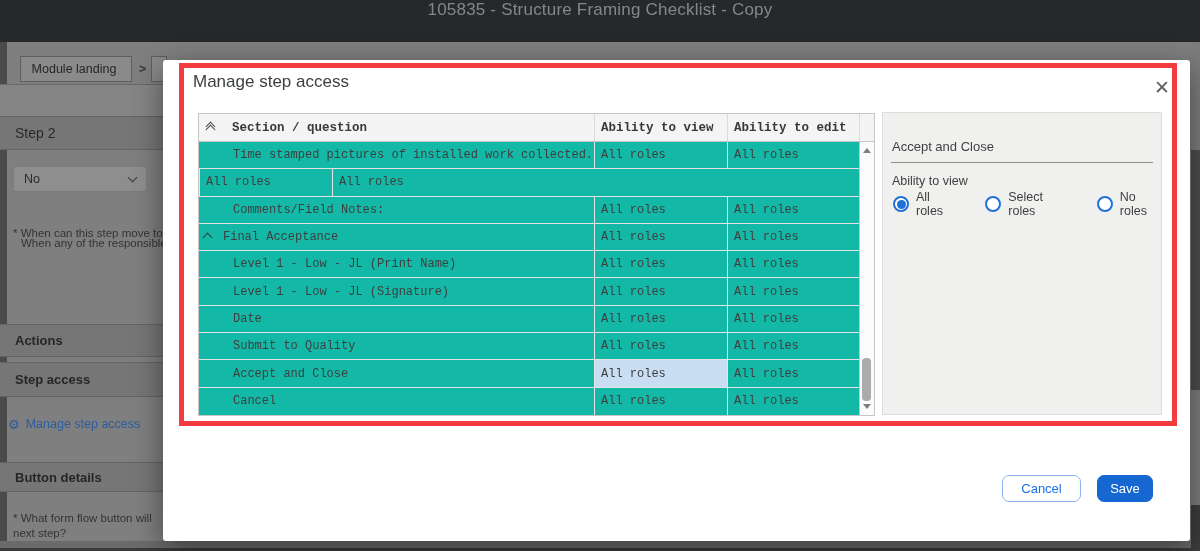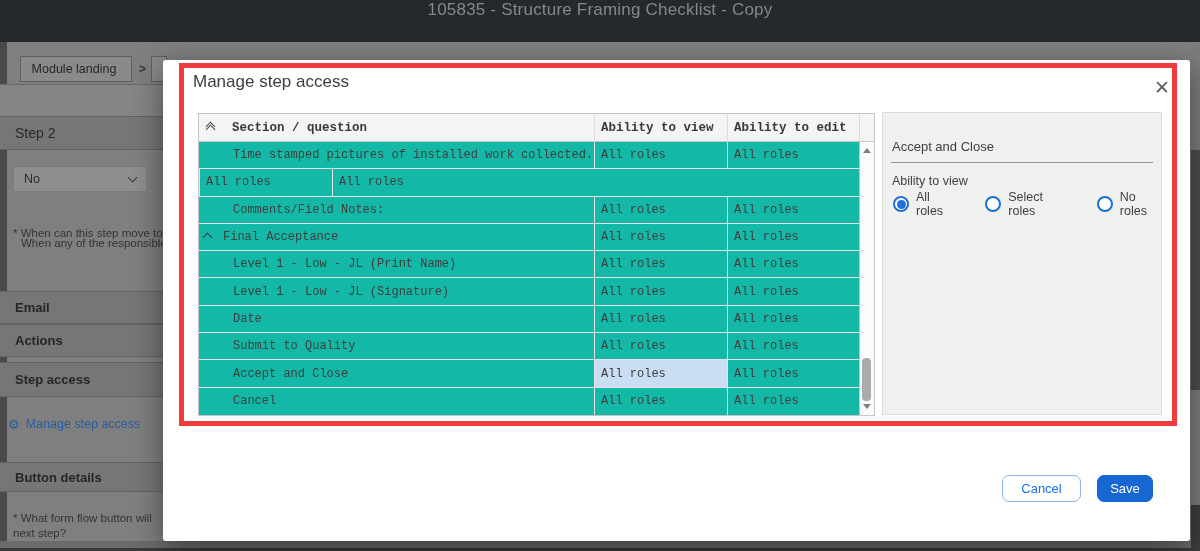--- a/index.html
+++ b/index.html
@@ -113,23 +113,20 @@
   </div>
 
   <div id="bg-select" class="abs">
     <span>No</span>
     <span class="chev down"></span>
   </div>
 
   <div class="abs smalltext" style="left:13px;top:206px;width:150px;margin-top:21px;">* When can this step move to</div>
   <div class="abs smalltext" style="left:21px;top:237px;width:142px;">When any of the responsible</div>
 
-  <div class="abs band" style="top:291px;height:33px;">
-    <span>Email</span>
-  </div>
   <div class="abs band" style="top:324px;height:33px;">
     <span>Actions</span>
   </div>
   <div class="abs band" style="top:362px;height:35px;">
     <span>Step access</span>
   </div>
 
   <div id="bg-link" class="abs">
     <span class="gear">⚙</span>
     <span>Manage step access</span>

